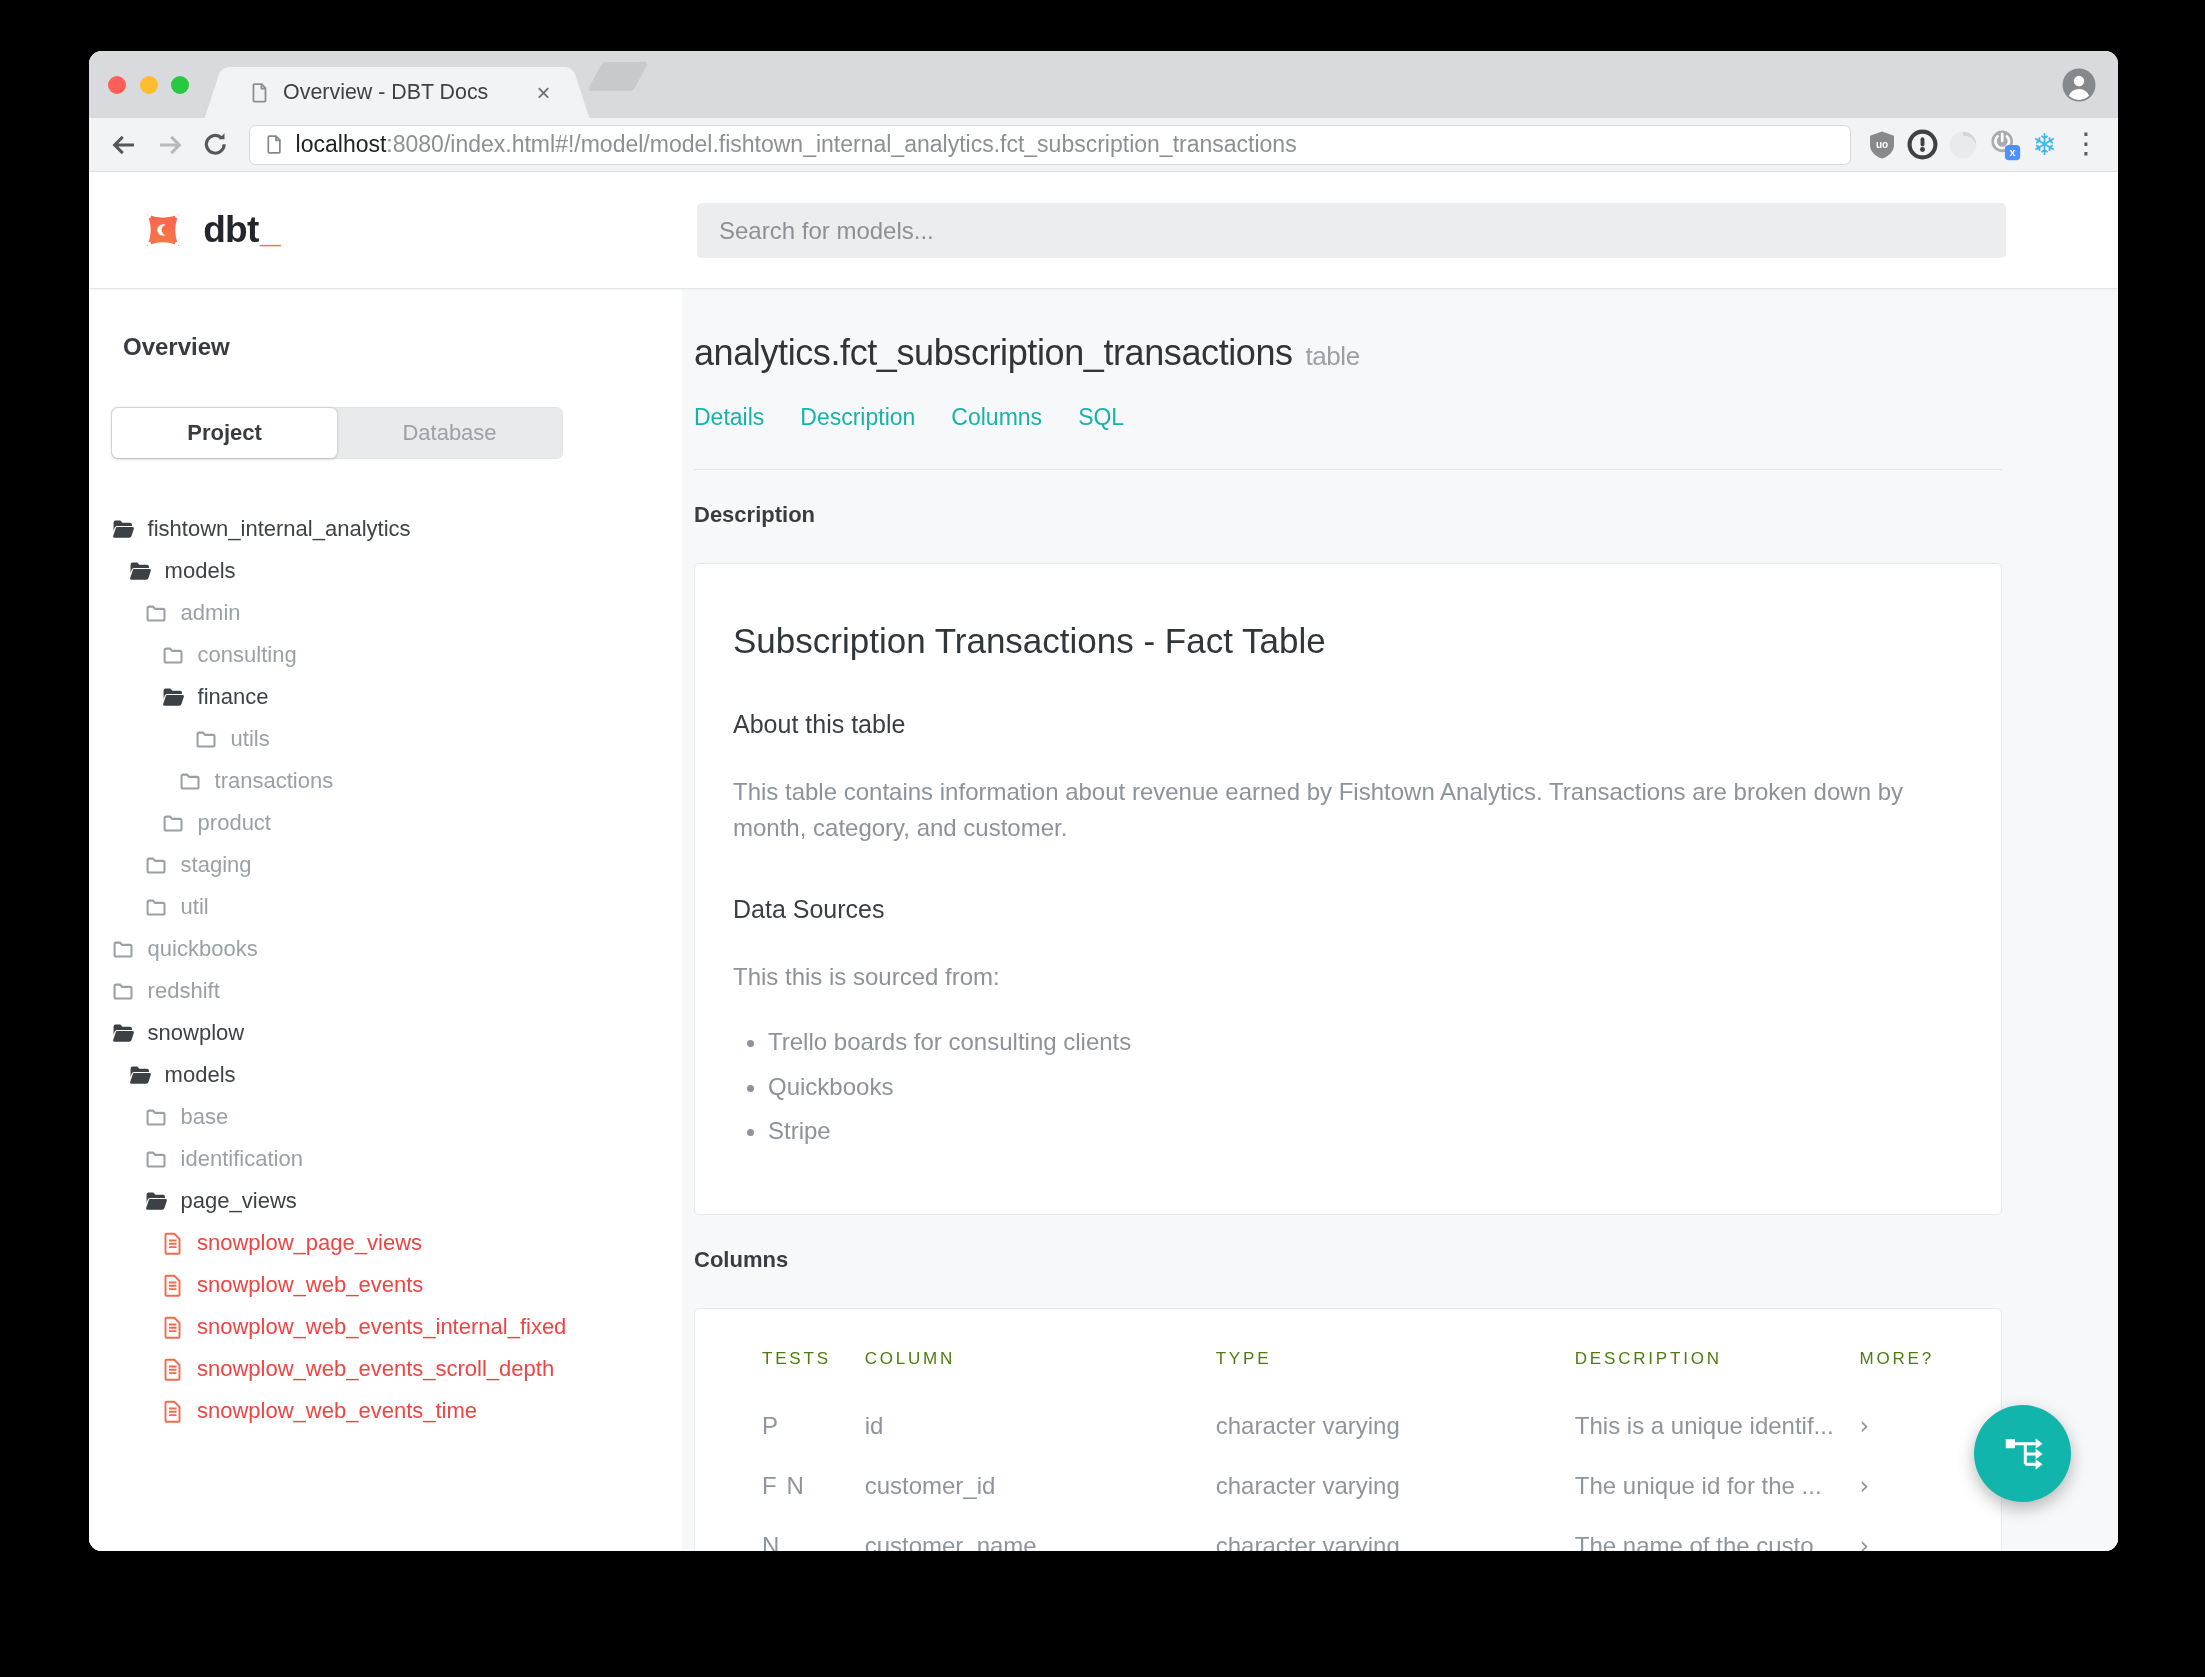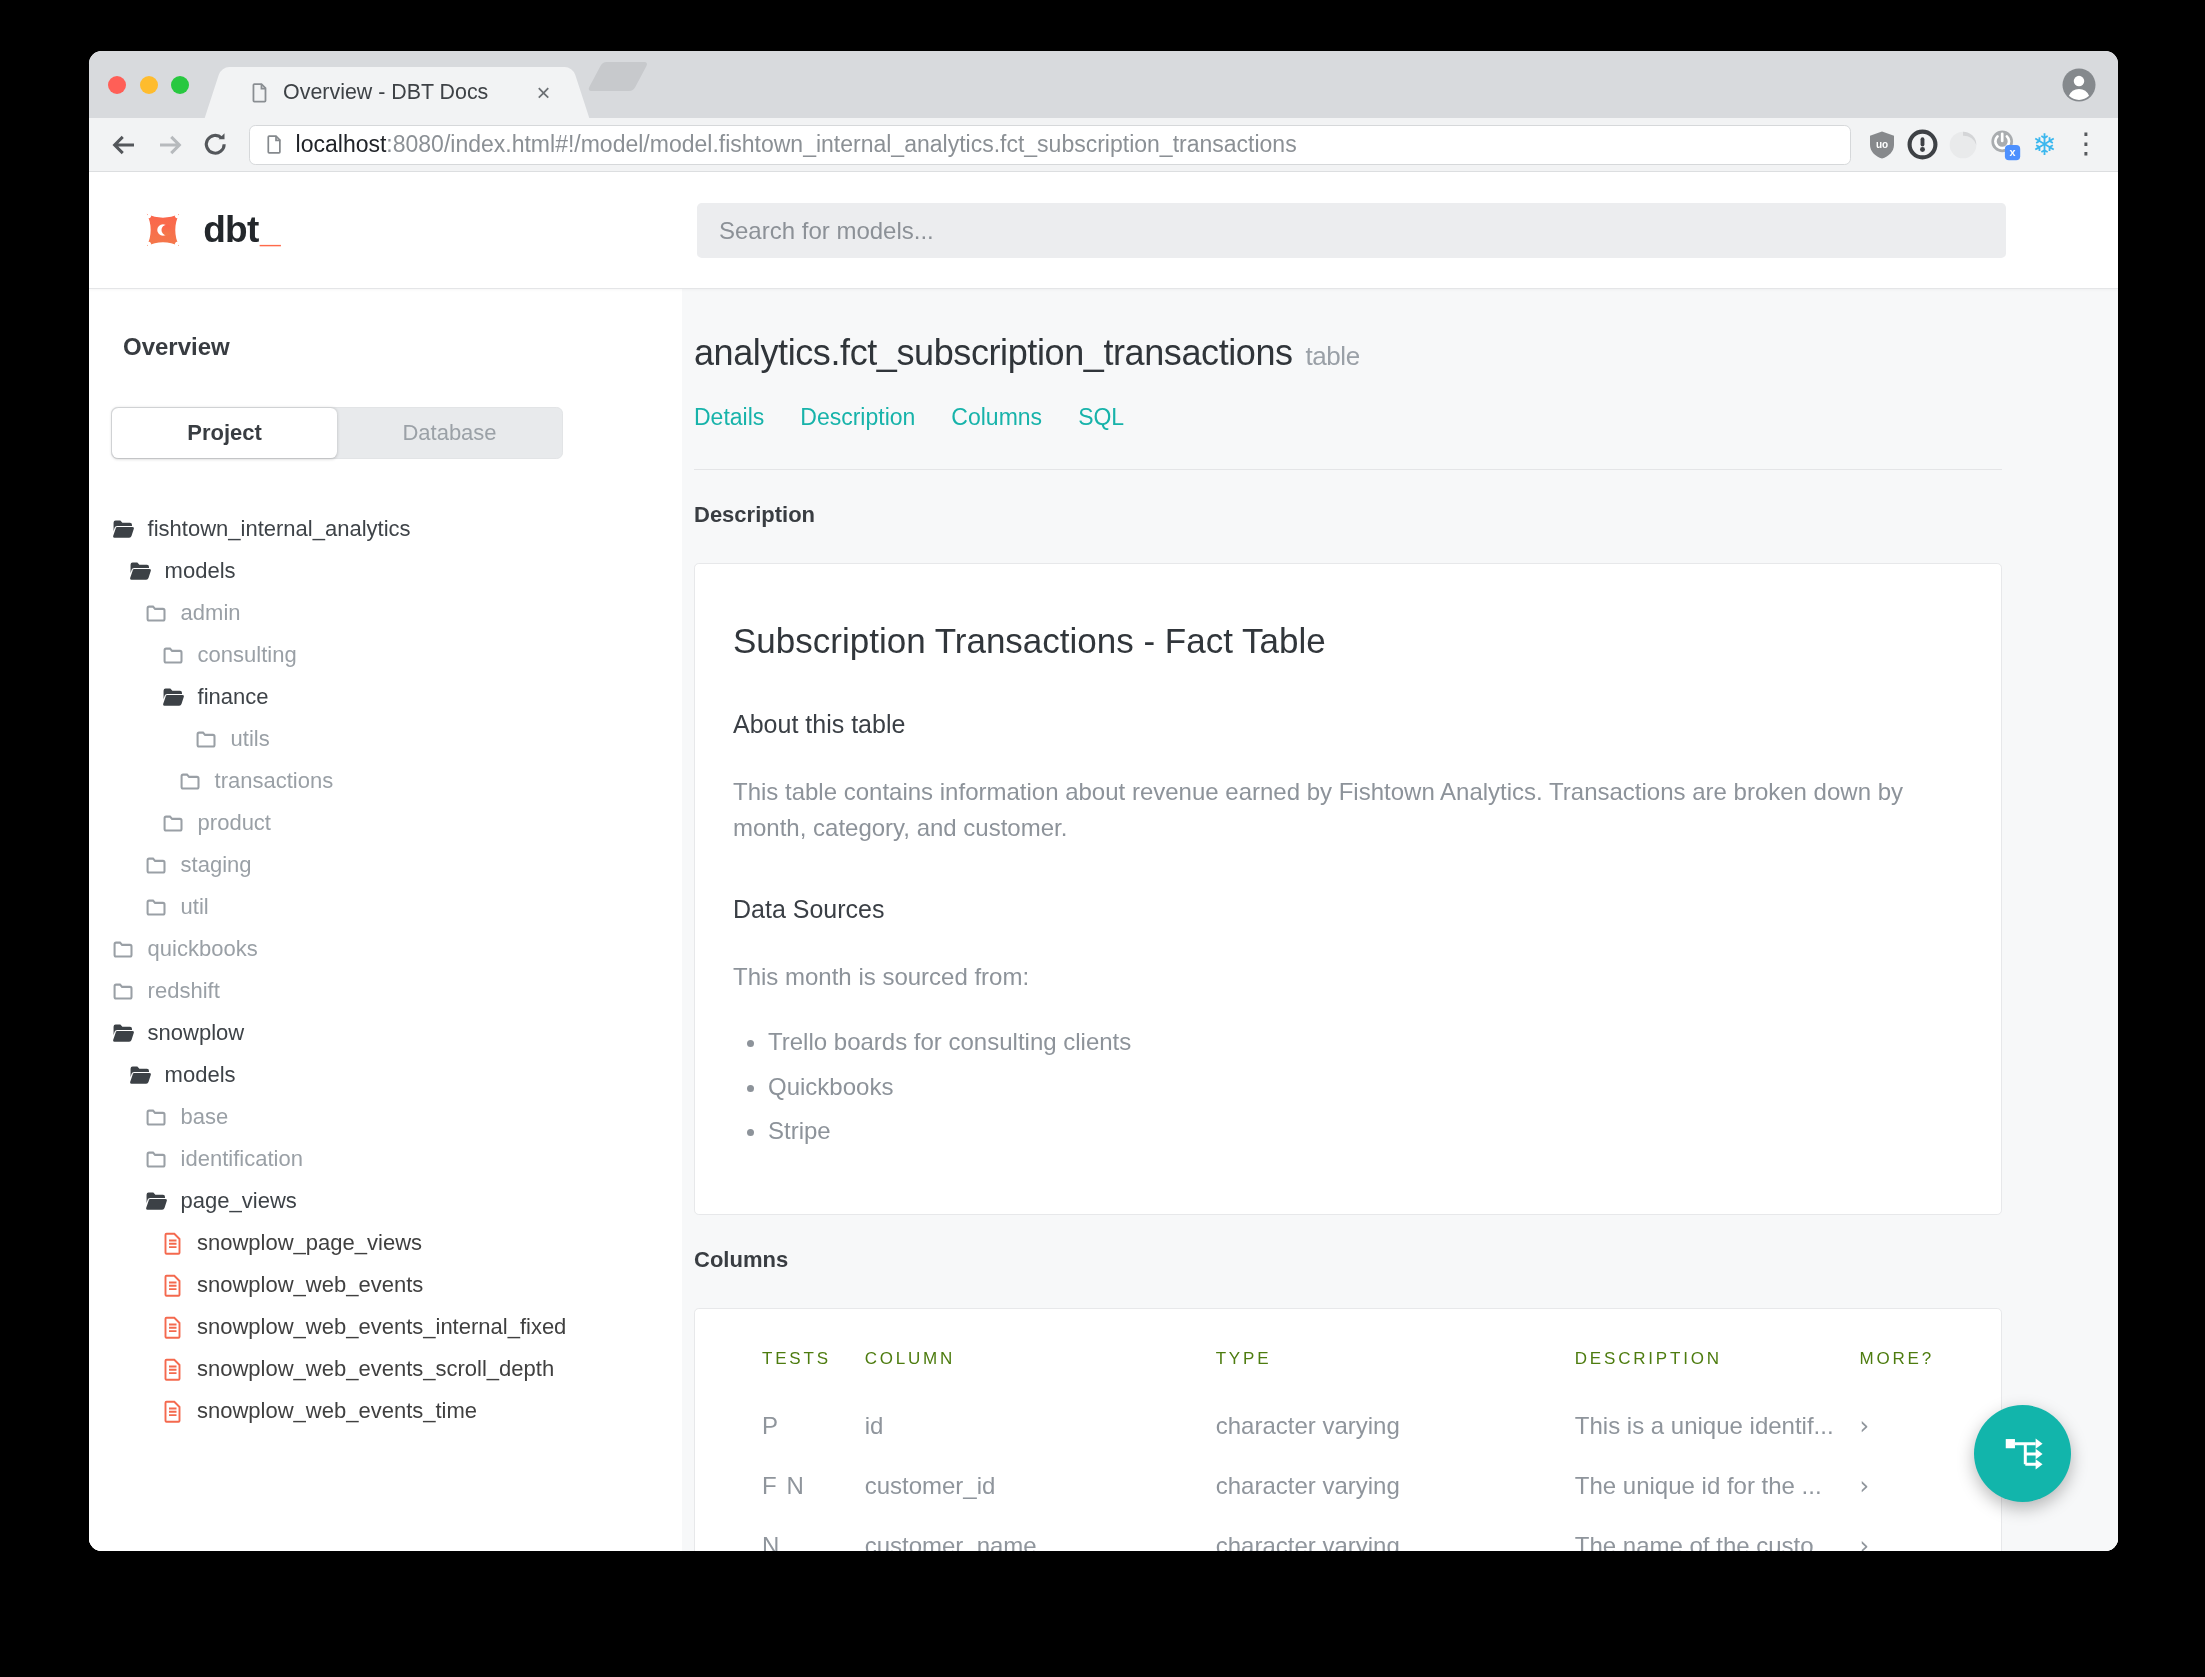--- a/index.html
+++ b/index.html
@@ -54,21 +54,21 @@
           border-radius:6.3px;display:flex;}
   .seg{flex:1;display:flex;align-items:center;justify-content:center;font-size:22px;color:#9ba1a7;}
   .seg.active{background:#fff;border-radius:6.3px;box-shadow:0 0.8px 3.2px rgba(0,0,0,.22);color:#393d42;font-weight:bold;}
   .tree{margin-top:49px;}
   .trow{height:42px;display:flex;align-items:center;gap:12px;width:482px;border-radius:3.2px;}
   .trow.sel{background:#ececee;}
   .ticon{display:flex;align-items:center;flex:none;}
   .tlabel{font-size:22px;white-space:nowrap;}
   .tone-dark .tlabel{color:#3e4348;}
   .tone-muted .tlabel{color:#9aa0a6;}
-  .tone-accent .tlabel{color:#404040;}
+  .tone-accent .tlabel{color:#ef4444;}
   
   .main{flex:1;background:#f7f8f9;padding:43px 0 0 12px;overflow:hidden;position:relative;}
   .page-title{font-size:36px;font-weight:500;color:#30353a;margin:0;letter-spacing:-0.4px;}
   .title-suffix{font-size:26px;font-weight:400;color:#9aa0a7;margin-left:12.7px;}
   .modelnav{display:flex;gap:36px;margin-top:30px;}
   .navlink{font-size:23px;color:#17b3aa;text-decoration:none;}
   .mdivider{width:1308px;border:none;border-top:0.8px solid #e4e5e7;margin:38px 0 0 0;}
   .sect-heading{font-size:22px;font-weight:bold;color:#393d42;margin-top:32px;}
   .card{width:1308px;background:#fff;border:0.8px solid #e7e8ea;border-radius:4.8px;margin-top:35px;}
   .card1{padding:57px 38px 52px 38px;}
@@ -413,21 +413,21 @@
               <a class="navlink" href="#">SQL</a>
             </div>
           <hr class="mdivider">
 
           <div class="sect-heading">Description</div>
           <div class="card card1">
             <h2 class="card-title">Subscription Transactions - Fact Table</h2>
             <h3 class="card-h2">About this table</h3>
             <p class="card-p">This table contains information about revenue earned by Fishtown Analytics. Transactions are broken down by month, category, and customer.</p>
             <h3 class="card-h2">Data Sources</h3>
-            <p class="card-p">This month is sourced from:</p>
+            <p class="card-p">This this is sourced from:</p>
             <ul class="card-ul" id="sources">
                 <li>Trello boards for consulting clients</li>
                 <li>Quickbooks</li>
                 <li>Stripe</li>
               </ul>
           </div>
 
           <div class="sect-heading">Columns</div>
           <div class="card card2">
             <table class="cols">

